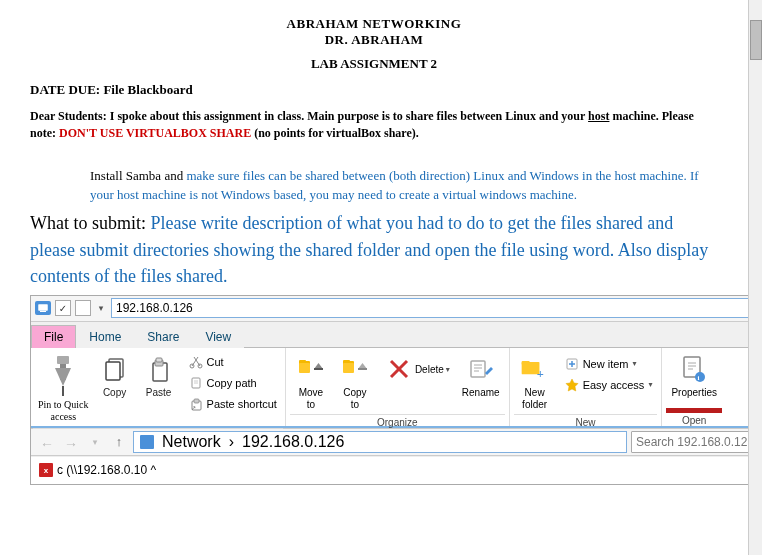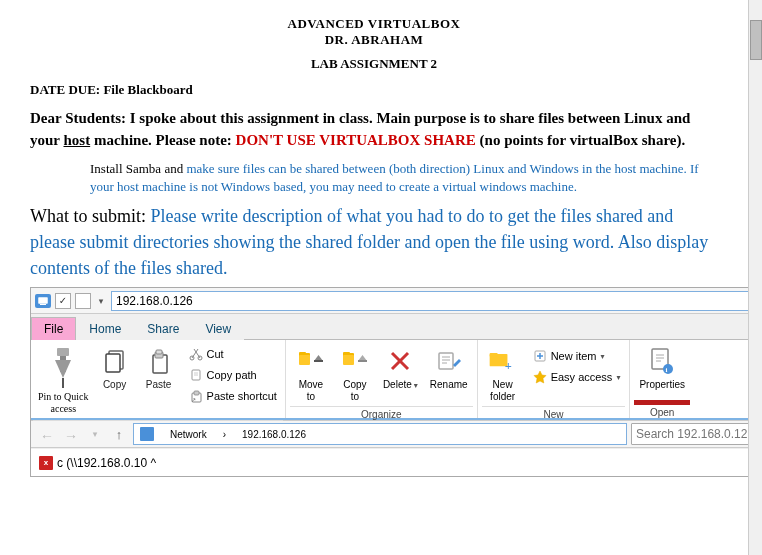--- a/index.html
+++ b/index.html
@@ -52,23 +52,23 @@
       margin: 6px 0 10px 0;
     }
 
     .date-due {
       font-weight: bold;
       font-size: 13px;
       margin-bottom: 10px;
     }
 
     .body-text {
-      font-size: 15px;
+      font-size: 12px;
       line-height: 1.45;
-      margin-bottom: 8px;
+      margin-bottom: 24px;
     }
     .body-text .bold { font-weight: bold; }
     .body-text .red { color: #cc0000; font-weight: bold; }
     .body-text .underline { text-decoration: underline; }
 
     .indented {
       margin-left: 60px;
       font-size: 13px;
       line-height: 1.45;
       margin-bottom: 6px;
@@ -295,21 +295,21 @@
       border: 1px solid transparent;
       border-radius: 2px;
       min-width: 40px;
     }
     .big-btn .btn-icon { width: 32px; height: 32px; display:flex; align-items:center; justify-content:center; }
     .big-btn .btn-label { font-size: 10px; text-align:center; line-height:1.2; margin-top:2px; font-family: Segoe UI, sans-serif; }
 
     
     .delete-btn-wrap {
       display: flex;
-      flex-direction: column;
+      flex-direction: row;
       align-items: center;
     }
     .delete-btn-wrap .btn-label { font-size:10px; display:flex; align-items:center; gap:2px; }
     .dropdown-arrow { font-size: 8px; color: #555; }
 
     
     .new-group {
       display: flex;
       flex-direction: column;
       border-right: 1px solid #ddd;
@@ -395,23 +395,23 @@
 
     .nav-up { font-size: 13px; }
     .nav-path-area {
       flex: 1;
       display: flex;
       align-items: center;
       border: 1px solid #7fafdf;
       background: #fff;
       height: 22px;
       padding: 0 6px;
-      font-size: 10px;
+      font-size: 16px;
       color: #000;
-      gap: 16px;
+      gap: 8px;
     }
     .nav-path-icon {
       width: 14px; height: 14px;
       background: #4a90d9;
       border-radius: 1px;
       flex-shrink: 0;
     }
     .nav-search {
       width: 140px;
       height: 22px;
@@ -452,21 +452,21 @@
 </head>
 <body>
 
 <div class="scrollbar">
   <div class="scrollbar-thumb"></div>
 </div>
 
 <div class="main-content">
 
   <div class="title-block">
-    <div class="title-line">ADVANCED VIRTUALBOX</div>
+    <div class="title-line">ABRAHAM NETWORKING</div>
     <div class="title-line">DR. ABRAHAM</div>
   </div>
 
   <div class="lab-assignment">LAB ASSIGNMENT 2</div>
 
   <div class="date-due">DATE DUE: File Blackboard</div>
 
   <div class="body-text">
     <span class="bold">Dear Students:  I spoke about this assignment in class.  Main purpose is to share files between Linux and your <span class="underline">host</span> machine. Please note: </span><span class="red">DON'T USE VIRTUALBOX SHARE</span><span class="bold"> (no points for virtualBox share).</span>
   </div>

